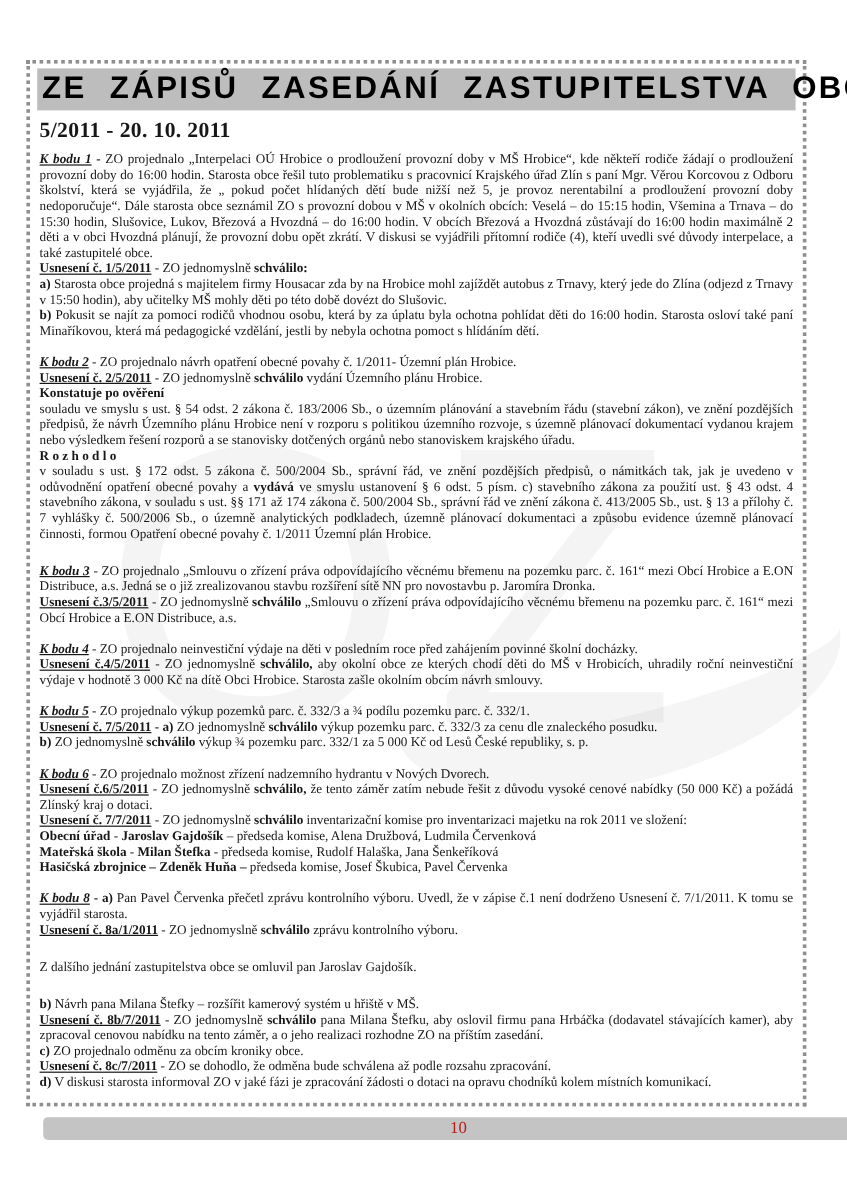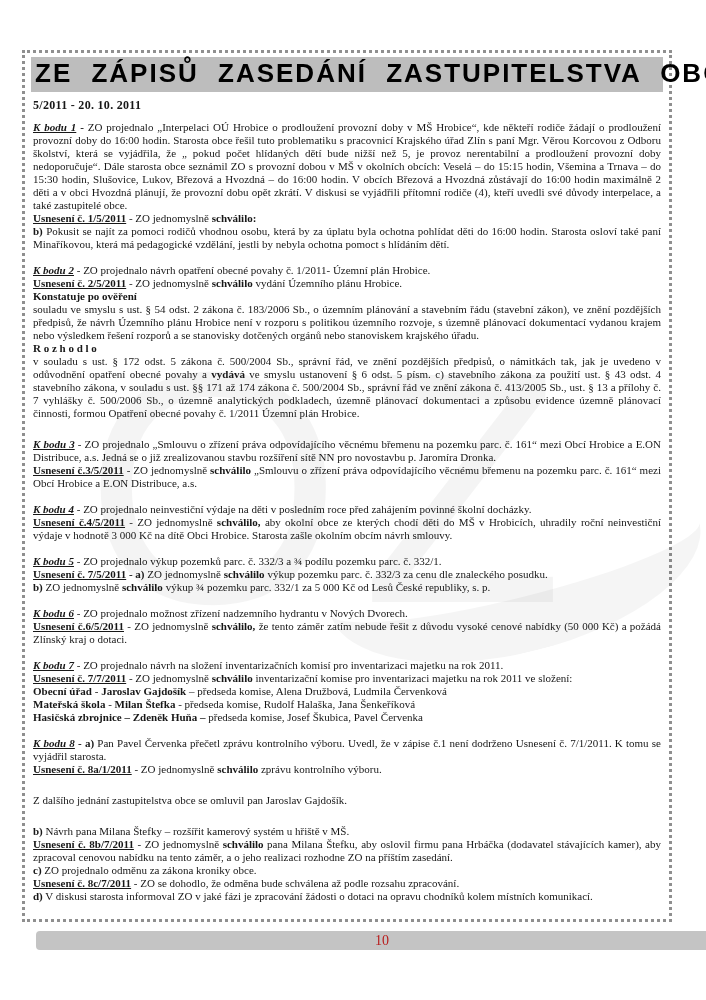--- a/index.html
+++ b/index.html
@@ -32,21 +32,21 @@
     font-family:"Liberation Sans", sans-serif;
     font-weight:bold;
     font-size:26px;
     letter-spacing:2px;
     word-spacing:10px;
     white-space:nowrap;
     color:#000;
   }
   .subtitle{
     font-weight:bold;
-    font-size:12px;
+    font-size:18px;
     margin:6px 0 2px 2px;
     letter-spacing:0.3px;
   }
   .doc-body{
     position:relative;
     margin-top:8px;
     padding:0 2px;
     font-size:11px;
     line-height:13px;
     text-align:justify;
@@ -98,47 +98,47 @@
 <div class="frame">
   <div class="watermark">OZ</div>
   <div class="watermark-swoosh"></div>
 
   <div class="title-bar">ZE ZÁPISŮ ZASEDÁNÍ ZASTUPITELSTVA OBCE</div>
   <div class="subtitle">5/2011 - 20. 10. 2011</div>
 
   <div class="doc-body" id="body-content">
       <div class="para"><span class="s-kb">K bodu 1</span><span class="s-b"> - </span><span class="s-n">ZO projednalo „Interpelaci OÚ Hrobice o prodloužení provozní doby v MŠ Hrobice“, kde někteří rodiče žádají o prodloužení provozní doby do 16:00 hodin. Starosta obce řešil tuto problematiku s pracovnicí Krajského úřad Zlín s paní Mgr. Věrou Korcovou z Odboru školství, která se vyjádřila, že „ pokud počet hlídaných dětí bude nižší než 5, je provoz nerentabilní a prodloužení provozní doby nedoporučuje“. Dále starosta obce seznámil ZO s provozní dobou v MŠ v okolních obcích: Veselá – do 15:15 hodin, Všemina a Trnava – do 15:30 hodin, Slušovice, Lukov, Březová a Hvozdná – do 16:00 hodin. V obcích Březová a Hvozdná zůstávají do 16:00 hodin maximálně 2 děti a v obci Hvozdná plánují, že provozní dobu opět zkrátí. V diskusi se vyjádřili přítomní rodiče (4), kteří uvedli své důvody interpelace, a také zastupitelé obce.</span></div>
       <div class="para"><span class="s-us">Usnesení č. 1/5/2011</span><span class="s-n"> - ZO jednomyslně </span><span class="s-b">schválilo:</span></div>
+      <div class="para"><span class="s-b">a)</span><span class="s-n"> Starosta obce projedná  s majitelem firmy Housacar zda by na Hrobice mohl zajíždět autobus z Trnavy, který jede do Zlína (odjezd z Trnavy v 15:50 hodin), aby učitelky MŠ mohly děti po této době dovézt do Slušovic.</span></div>
       <div class="para"><span class="s-b">b)</span><span class="s-n"> Pokusit se najít za pomoci rodičů vhodnou osobu, která by za úplatu byla ochotna pohlídat děti do 16:00 hodin.  Starosta osloví také paní Minaříkovou, která má pedagogické vzdělání, jestli by nebyla ochotna pomoct s hlídáním dětí.</span></div>
       <div class="para" style="margin-top: 13px;"><span class="s-kb">K bodu 2</span><span class="s-n"> - ZO projednalo návrh opatření obecné povahy č. 1/2011- Územní plán Hrobice.</span></div>
       <div class="para"><span class="s-us">Usnesení č. 2/5/2011</span><span class="s-n"> - ZO jednomyslně </span><span class="s-b">schválilo</span><span class="s-n"> vydání Územního plánu Hrobice.</span></div>
       <div class="para"><span class="s-b">Konstatuje po ověření</span></div>
       <div class="para"><span class="s-n">souladu ve smyslu s ust. § 54 odst. 2 zákona  č. 183/2006 Sb., o územním plánování a stavebním řádu (stavební zákon), ve znění pozdějších předpisů, že návrh Územního plánu Hrobice není v rozporu s politikou územního rozvoje, s územně plánovací dokumentací vydanou krajem nebo výsledkem řešení rozporů a se stanovisky dotčených orgánů nebo stanoviskem krajského úřadu.</span></div>
       <div class="para"><span class="s-b">R o z h o d l o</span></div>
       <div class="para"><span class="s-n">v souladu s ust. § 172 odst. 5 zákona č. 500/2004 Sb., správní řád, ve znění pozdějších předpisů, o námitkách tak, jak je uvedeno v odůvodnění opatření obecné povahy a </span><span class="s-b">vydává</span><span class="s-n"> ve smyslu ustanovení § 6 odst. 5 písm. c) stavebního zákona za použití ust. § 43 odst. 4 stavebního zákona, v souladu s ust. §§ 171 až 174 zákona č. 500/2004 Sb., správní řád ve znění zákona č. 413/2005 Sb., ust. § 13 a přílohy č. 7 vyhlášky č. 500/2006 Sb., o územně analytických podkladech, územně plánovací dokumentaci a způsobu evidence územně plánovací činnosti, formou Opatření obecné povahy č. 1/2011 Územní plán Hrobice.</span></div>
       <div class="para" style="margin-top: 18px;"><span class="s-kb">K bodu 3</span><span class="s-n"> - ZO projednalo „Smlouvu o zřízení práva odpovídajícího věcnému břemenu na pozemku  parc. č. 161“ mezi Obcí Hrobice a E.ON Distribuce, a.s. Jedná se o již zrealizovanou stavbu rozšíření sítě NN pro novostavbu p. Jaromíra Dronka.</span></div>
       <div class="para"><span class="s-us">Usnesení č.3/5/2011</span><span class="s-n"> - ZO jednomyslně </span><span class="s-b">schválilo</span><span class="s-n"> „Smlouvu o zřízení práva odpovídajícího věcnému břemenu na pozemku parc. č. 161“ mezi Obcí Hrobice a E.ON Distribuce, a.s.</span></div>
       <div class="para" style="margin-top: 13px;"><span class="s-kb">K bodu 4</span><span class="s-n"> - ZO projednalo neinvestiční výdaje na děti v posledním roce před zahájením povinné školní docházky.</span></div>
       <div class="para"><span class="s-us">Usnesení č.4/5/2011</span><span class="s-n"> - ZO jednomyslně </span><span class="s-b">schválilo,</span><span class="s-n"> aby okolní obce ze kterých chodí děti do MŠ v Hrobicích, uhradily roční neinvestiční výdaje v hodnotě 3 000 Kč na dítě Obci Hrobice. Starosta zašle okolním obcím návrh smlouvy.</span></div>
       <div class="para" style="margin-top: 13px;"><span class="s-kb">K bodu 5</span><span class="s-n"> - ZO projednalo výkup pozemků parc. č. 332/3 a ¾ podílu pozemku parc. č. 332/1.</span></div>
       <div class="para"><span class="s-us">Usnesení č. 7/5/2011</span><span class="s-b"> - a)</span><span class="s-n"> ZO jednomyslně </span><span class="s-b">schválilo</span><span class="s-n"> výkup pozemku parc. č. 332/3 za cenu dle znaleckého posudku.</span></div>
       <div class="para"><span class="s-b">b)</span><span class="s-n"> ZO jednomyslně </span><span class="s-b">schválilo</span><span class="s-n"> výkup ¾ pozemku parc. 332/1 za 5 000 Kč od Lesů České republiky, s. p.</span></div>
       <div class="para" style="margin-top: 13px;"><span class="s-kb">K bodu 6</span><span class="s-n"> - ZO projednalo možnost zřízení nadzemního hydrantu v Nových Dvorech.</span></div>
       <div class="para"><span class="s-us">Usnesení č.6/5/2011</span><span class="s-n"> - ZO jednomyslně </span><span class="s-b">schválilo,</span><span class="s-n"> že tento záměr zatím nebude řešit z důvodu vysoké cenové nabídky (50 000 Kč) a požádá Zlínský kraj o dotaci.</span></div>
-      <div class="para" style="margin-top: 13px;"><span class="s-kb">K bodu 7</span><span class="s-n"> - ZO projednalo návrh na složení inventarizačních komisí pro inventarizaci majetku na rok 2011.</span></div>
       <div class="para"><span class="s-us">Usnesení č. 7/7/2011</span><span class="s-n"> - ZO jednomyslně </span><span class="s-b">schválilo</span><span class="s-n"> inventarizační komise pro inventarizaci majetku na rok 2011 ve složení:</span></div>
       <div class="para"><span class="s-b">Obecní úřad</span><span class="s-n">  -  </span><span class="s-b">Jaroslav Gajdošík</span><span class="s-n"> – předseda komise, Alena Družbová, Ludmila Červenková</span></div>
       <div class="para"><span class="s-b">Mateřská škola</span><span class="s-n">  - </span><span class="s-b">Milan Štefka</span><span class="s-n">  - předseda komise, Rudolf  Halaška, Jana Šenkeříková</span></div>
       <div class="para"><span class="s-b">Hasičská zbrojnice – Zdeněk Huňa –</span><span class="s-n"> předseda komise, Josef Škubica, Pavel Červenka</span></div>
       <div class="para" style="margin-top: 13px; font-family: Liberation Serif, serif;"><span class="s-kb">K bodu 8</span><span class="s-b"> - a)</span><span class="s-n"> Pan Pavel Červenka přečetl zprávu kontrolního výboru. Uvedl, že v zápise č.1 není dodrženo Usnesení č. 7/1/2011. K tomu se vyjádřil starosta.</span></div>
       <div class="para"><span class="s-us">Usnesení č. 8a/1/2011</span><span class="s-n"> - ZO jednomyslně </span><span class="s-b">schválilo</span><span class="s-n"> zprávu kontrolního výboru.</span></div>
       <div class="para" style="margin-top: 18px;"><span class="s-n">Z dalšího jednání zastupitelstva obce se omluvil pan Jaroslav Gajdošík.</span></div>
       <div class="para" style="margin-top: 18px;"><span class="s-b">b)</span><span class="s-n">  Návrh pana Milana Štefky – rozšířit kamerový systém u hřiště v MŠ.</span></div>
       <div class="para"><span class="s-us">Usnesení č. 8b/7/2011</span><span class="s-n"> - ZO jednomyslně </span><span class="s-b">schválilo</span><span class="s-n"> pana Milana Štefku, aby oslovil firmu pana Hrbáčka (dodavatel stávajících kamer), aby zpracoval cenovou nabídku na tento záměr, a o jeho realizaci rozhodne ZO na příštím zasedání.</span></div>
-      <div class="para"><span class="s-b">c)</span><span class="s-n"> ZO projednalo odměnu  za zákona kroniky obce.</span></div>
+      <div class="para"><span class="s-b">c)</span><span class="s-n"> ZO projednalo odměnu  za obcím kroniky obce.</span></div>
       <div class="para"><span class="s-us">Usnesení č. 8c/7/2011</span><span class="s-n"> - ZO se dohodlo, že odměna bude schválena až podle rozsahu zpracování.</span></div>
       <div class="para"><span class="s-b">d)</span><span class="s-n"> V diskusi starosta informoval ZO v jaké fázi je zpracování žádosti o dotaci na opravu chodníků kolem místních komunikací.</span></div>
     </div>
 </div>
 
 <div class="footer-bar">
   <span>10</span>
 </div>
 
 </body></html>

